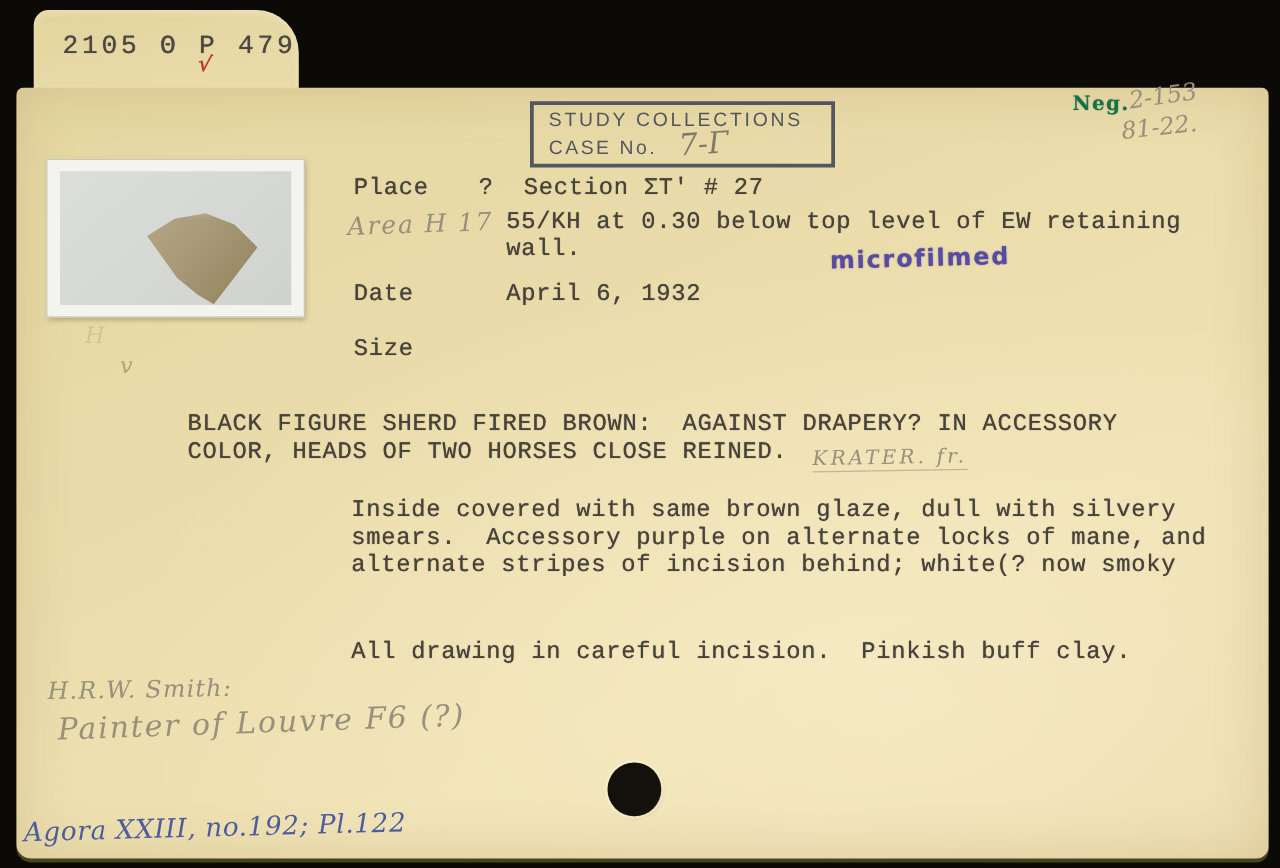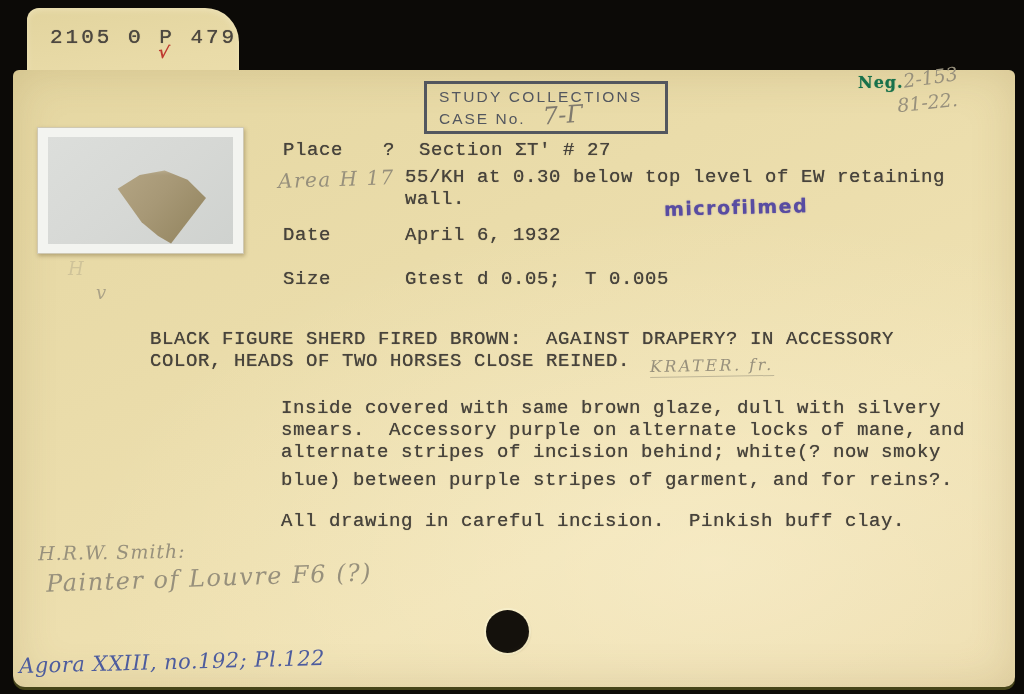--- a/index.html
+++ b/index.html
@@ -141,33 +141,31 @@
   <div class="typed" style="left:405px; top:166px;">55/KH at 0.30 below top level of EW retaining</div>
   <div class="typed" style="left:405px; top:188px;">wall.</div>
   <div class="pencil area-note">Area H 17</div>
 
   <div class="microfilmed">microfilmed</div>
 
   <div class="typed" style="left:283px; top:224px;">Date</div>
   <div class="typed" style="left:405px; top:224px;">April 6, 1932</div>
 
   <div class="typed" style="left:283px; top:268px;">Size</div>
-  <div class="typed" style="left:405px; top:268px;">Gtest d 0.05;  T 0.005</div>
 
   <div class="pencil pencil-faint">H</div>
   <div class="pencil pencil-check">v</div>
 
   <div class="typed" style="left:150px; top:328px;">BLACK FIGURE SHERD FIRED BROWN:  AGAINST DRAPERY? IN ACCESSORY</div>
   <div class="typed" style="left:150px; top:350px;">COLOR, HEADS OF TWO HORSES CLOSE REINED.</div>
   <div class="pencil krater-note">KRATER. fr.</div>
 
   <div class="typed" style="left:281px; top:397px;">Inside covered with same brown glaze, dull with silvery</div>
   <div class="typed" style="left:281px; top:419px;">smears.  Accessory purple on alternate locks of mane, and</div>
   <div class="typed" style="left:281px; top:441px;">alternate stripes of incision behind; white(? now smoky</div>
-  <div class="typed" style="left:281px; top:469px;">blue) between purple stripes of garment, and for reins?.</div>
 
   <div class="typed" style="left:281px; top:510px;">All drawing in careful incision.  Pinkish buff clay.</div>
 
   <div class="pencil smith-line1">H.R.W. Smith:</div>
   <div class="pencil smith-line2">Painter of Louvre F6 (?)</div>
 
   <div class="hole"></div>
 
   <div class="ink-blue publication">Agora XXIII, no.192; Pl.122</div>
 

